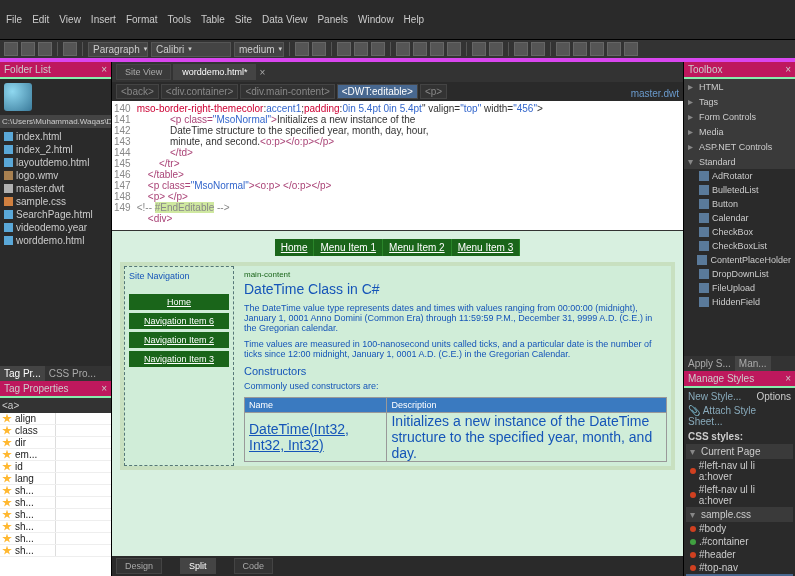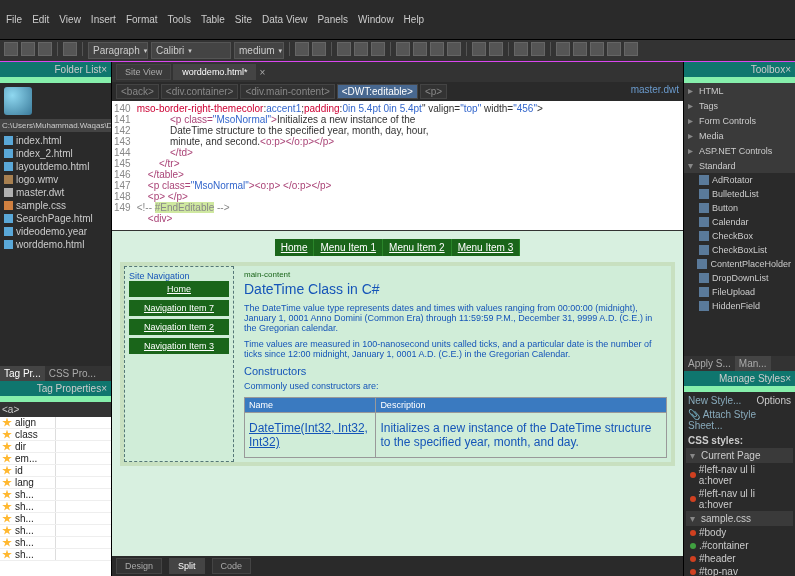--- a/index.html
+++ b/index.html
@@ -1,26 +1,26 @@
 <!DOCTYPE html>
 <html><head>
 <meta charset="utf-8">
 <style>
 *{box-sizing:border-box;margin:0;padding:0;font-family:"Segoe UI",Tahoma,sans-serif;font-size:10px}
 body{background:#1a1a1a;width:795px;height:576px;overflow:hidden;color:#ddd}
 .menubar{display:flex;background:#2a2a2a;padding:14px 6px;gap:10px;font-size:10px;border-bottom:1px solid #000}
 .menubar span{color:#ccc;cursor:default}
-.toolbar{display:flex;background:#333;padding:2px 4px;gap:3px;border-bottom:1px solid #d946ef;height:22px}
+.toolbar{display:flex;background:#333;padding:2px 4px;gap:3px;align-items:center;border-bottom:4px solid #d946ef;height:22px}
 .tb-ico{width:14px;height:14px;background:#555;border:1px solid #666;flex-shrink:0}
 .tb-sep{width:1px;height:14px;background:#555;margin:0 2px}
 .tb-sel{background:#444;color:#ccc;padding:1px 4px;font-size:9px;border:1px solid #555;display:flex;align-items:center;gap:4px}
 .tb-sel::after{content:"▾";font-size:7px}
 .main{display:flex;height:calc(100% - 62px)}
 .left-col{width:112px;display:flex;flex-direction:column;background:#2a2a2a;border-right:1px solid #000}
-.panel-hd{background:#0f766e;padding:2px 4px;font-size:9px;color:#ccc;display:flex;justify-content:flex-end;align-items:center;border-bottom:6px solid #86efac}
+.panel-hd{background:#be185d;padding:2px 4px;font-size:9px;color:#ccc;display:flex;justify-content:space-between;align-items:center;border-bottom:2px solid #86efac}
 .folder-panel{flex:1;overflow:hidden}
 .folder-ico-area{padding:4px;background:#2a2a2a}
 .globe{width:28px;height:28px;background:radial-gradient(circle at 30% 30%,#8fd8f0,#3a7a9a);border-radius:3px}
 .path{background:#444;color:#ccc;padding:2px;font-size:8px;overflow:hidden;white-space:nowrap}
 .filelist{background:#2a2a2a;padding:2px}
 .file{display:flex;align-items:center;gap:3px;padding:1px 2px;color:#ccc;font-size:9px;white-space:nowrap}
 .fi{width:9px;height:9px;flex-shrink:0}
 .fi.h{background:#5aa8d8}
 .fi.w{background:#a88050}
 .fi.d{background:#b0b0b0}
@@ -29,43 +29,43 @@
 .tag-tabs{display:flex;background:#333;font-size:8px}
 .tag-tabs div{padding:2px 4px;color:#aaa}
 .tag-tabs div.act{background:#444;color:#fff}
 .taglist{background:#fff;color:#222;flex:1;overflow:auto}
 .tagrow{display:flex;border-bottom:1px solid #eee;padding:0 2px;font-size:9px;align-items:center}
 .tagrow .star{width:10px;height:10px;background:#ffb830;margin-right:3px;clip-path:polygon(50% 0,61% 35%,98% 35%,68% 57%,79% 91%,50% 70%,21% 91%,32% 57%,2% 35%,39% 35%)}
 .center-col{flex:1;display:flex;flex-direction:column;background:#1a1a1a}
 .tabbar{display:flex;background:#333;padding:2px 4px;gap:2px;align-items:center}
 .tab{padding:2px 8px;font-size:9px;color:#aaa;background:#3a3a3a;border:1px solid #444}
 .tab.act{background:#444;color:#fff}
-.crumb{display:flex;background:#2a2a2a;padding:2px 4px;gap:2px;align-items:flex-start;font-size:8px;color:#888;justify-content:space-between}
+.crumb{display:flex;background:#2a2a2a;padding:2px 4px;gap:2px;align-items:flex-end;font-size:8px;color:#888;justify-content:space-between}
 .crumb-btns{display:flex;gap:2px}
 .crumb-btns span{padding:1px 4px;border:1px solid #444;background:#333}
 .crumb-link{color:#6a9acc}
 .code-area{background:#fff;color:#333;font-family:Consolas,monospace;font-size:9px;height:130px;overflow:hidden;padding:2px;white-space:pre;display:flex;border-bottom:1px solid #333}
 .lineno{color:#888;text-align:right;padding-right:6px}
 .design-area{flex:1;background:#d8f0e0;overflow:auto;padding:8px;color:#1555b8}
 .menu-bar-green{background:#1a651a;color:#fff;display:inline-flex;margin:0 auto 6px;font-size:9px}
 .menu-bar-green span{padding:3px 6px;text-decoration:underline;border-right:1px solid #2a852a}
 .menu-wrap{text-align:center}
 .main-content{display:flex;gap:6px;background:#d0edd8;border:4px solid #c8e0c0}
 .sidenav{width:110px;border:1px dashed #577;padding:4px}
-.sidenav-title{color:#1555b8;font-size:9px;margin-bottom:0;display:block}
+.sidenav-title{color:#1555b8;font-size:9px;margin-bottom:13px;display:block}
 .navbtn{background:#1a651a;color:#fff;text-decoration:underline;padding:3px;font-size:9px;margin-bottom:3px;text-align:center}
 .content{flex:1;padding:4px}
 .content-label{color:#1a651a;font-size:8px}
 .content h2{color:#1555b8;font-size:14px;font-weight:normal;margin:2px 0 6px}
 .content p{color:#1555b8;font-size:9px;margin-bottom:6px}
 .content h3{color:#1555b8;font-size:11px;font-weight:normal;margin:4px 0}
 .ctable{border-collapse:collapse;width:100%;margin-top:4px}
 .ctable th{background:#3a7ac0;color:#fff;font-size:9px;text-align:left;padding:2px 4px;border:1px solid #999;font-weight:normal}
-.ctable td{border:1px solid #999;padding:8px 4px;font-size:12px;color:#1555b8}
-.viewtabs{display:flex;background:#2a2a2a;padding:2px 4px;gap:7px}
+.ctable td{border:1px solid #999;padding:0 4px;font-size:14px;color:#1555b8}
+.viewtabs{display:flex;background:#2a2a2a;padding:2px 4px;gap:18px}
 .viewtabs div{padding:2px 8px;font-size:9px;color:#aaa;background:#333;border:1px solid #444}
 .viewtabs div.act{background:#444;color:#fff}
 .right-col{width:112px;display:flex;flex-direction:column;background:#2a2a2a;border-left:1px solid #000}
 .toolbox{flex:1;overflow:auto}
 .tool-group{padding:2px 4px;font-size:9px;color:#ccc;display:flex;align-items:center;gap:3px}
 .tool-group.hdr{background:#3a3a3a}
 .tool-group .exp{width:8px;color:#888}
 .tool-ico{width:10px;height:10px;background:#5a7a9a;flex-shrink:0}
 .apply-panel{height:220px;display:flex;flex-direction:column}
 .apply-tabs{display:flex;font-size:8px;background:#333}
@@ -312,21 +312,21 @@
           <span>Home</span>
           <span>Menu Item 1</span>
           <span>Menu Item 2</span>
           <span>Menu Item 3</span>
         </div>
       </div>
       <div class="main-content">
         <div class="sidenav">
           <span class="sidenav-title">Site Navigation</span>
           <div class="navbtn">Home</div>
-          <div class="navbtn">Navigation Item 7</div>
+          <div class="navbtn">Navigation Item 6</div>
           <div class="navbtn">Navigation Item 2</div>
           <div class="navbtn">Navigation Item 3</div>
         </div>
         <div class="content">
           <div class="content-label">main-content</div>
           <h2>DateTime Class in C#</h2>
           <p>The DateTime value type represents dates and times with values ranging from 00:00:00 (midnight), January 1, 0001 Anno Domini (Common Era) through 11:59:59 P.M., December 31, 9999 A.D. (C.E.) in the Gregorian calendar.</p>
           <p>Time values are measured in 100-nanosecond units called ticks, and a particular date is the number of ticks since 12:00 midnight, January 1, 0001 A.D. (C.E.) in the Gregorian Calendar.</p>
           <h3>Constructors</h3>
           <p>Commonly used constructors are:</p>

